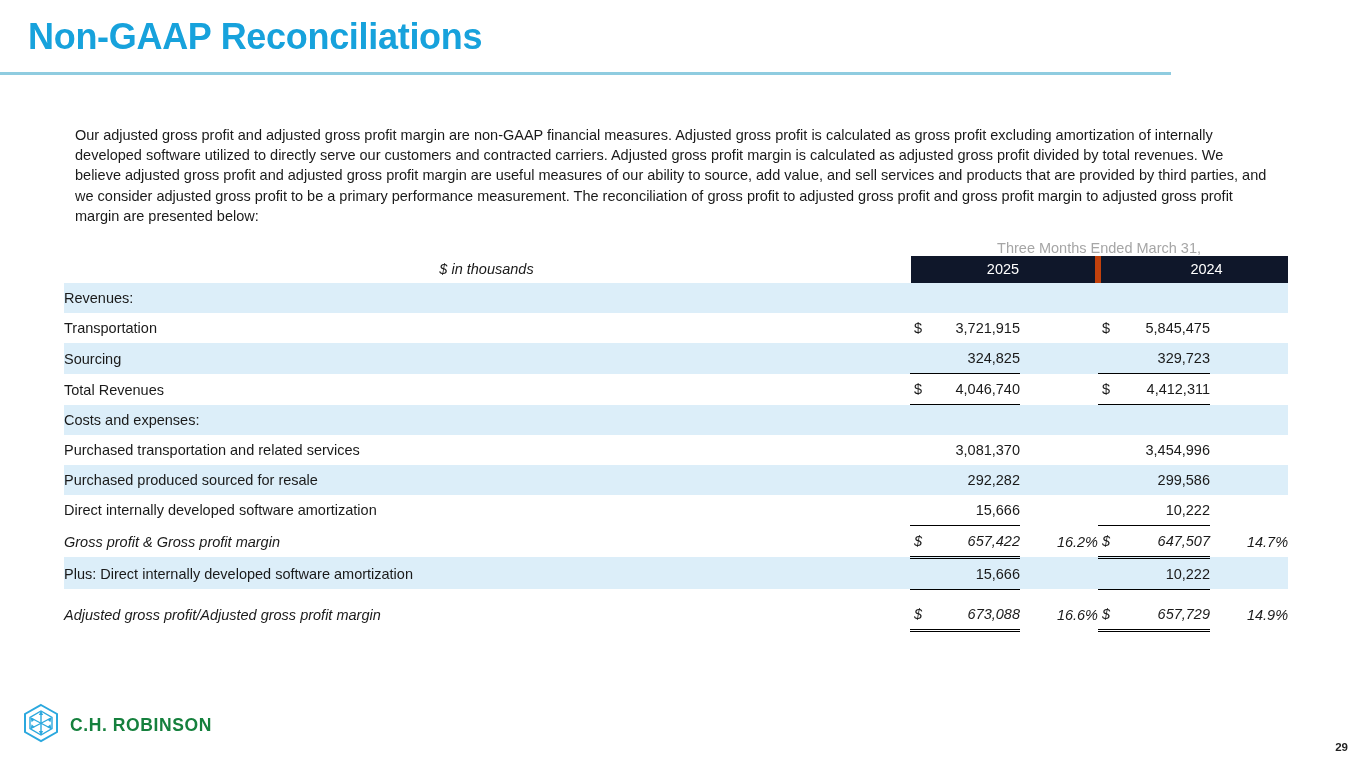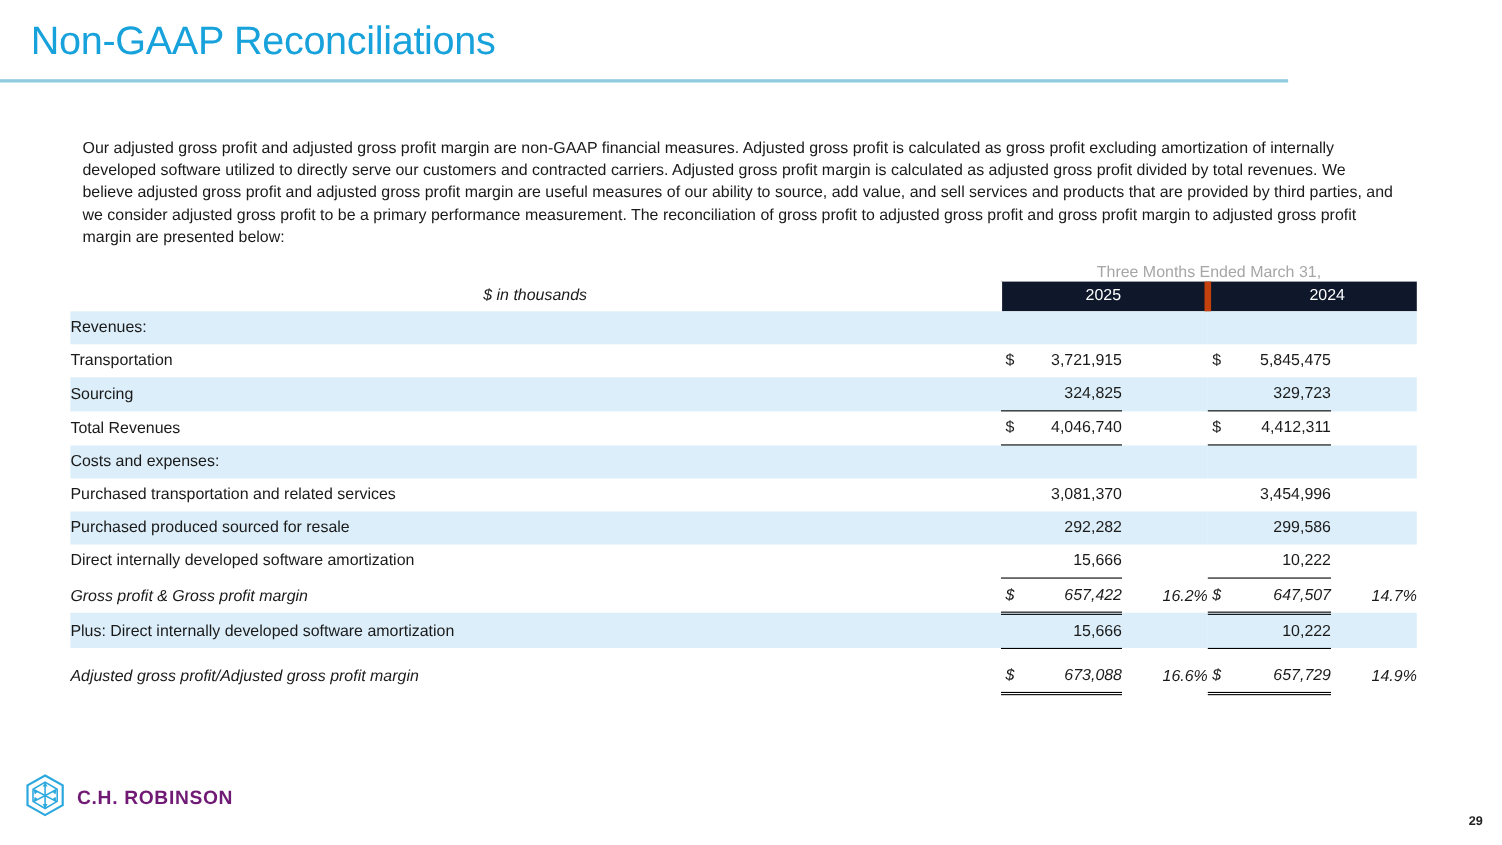--- a/index.html
+++ b/index.html
@@ -14,21 +14,21 @@
     overflow: hidden;
     position: relative;
   }
 
   
   .slide-title {
     position: absolute;
     left: 28px;
     top: 16px;
     font-size: 36px;
-    font-weight: normal;
+    font-weight: bold;
     color: #17A2DC;
     letter-spacing: -0.3px;
     white-space: nowrap;
   }
   .title-rule {
     position: absolute;
     left: 0;
     top: 72px;
     width: 1171px;
     height: 3px;
@@ -136,21 +136,21 @@
     position: absolute;
     left: 22px;
     top: 703px;
     display: flex;
     align-items: center;
     gap: 10px;
   }
   .logo-word {
     font-size: 17.5px;
     font-weight: bold;
-    color: #701a75;
+    color: #15803d;
     letter-spacing: 0.6px;
   }
   .page-num {
     position: absolute;
     right: 17px;
     top: 741px;
     font-size: 11.5px;
     font-weight: bold;
     color: #222;
   }

